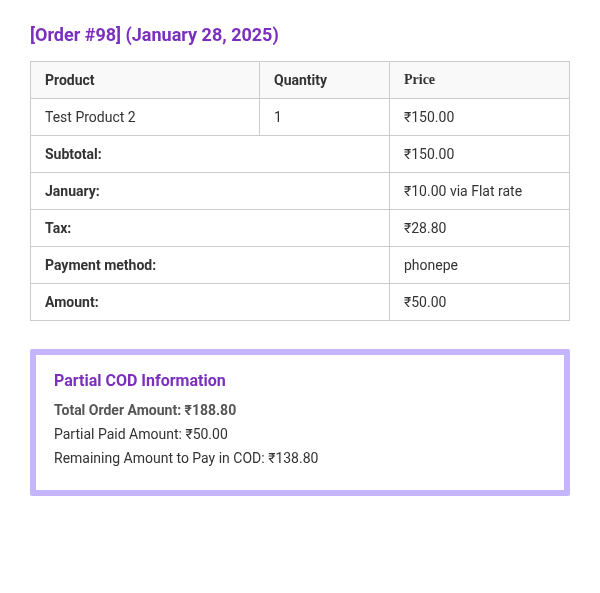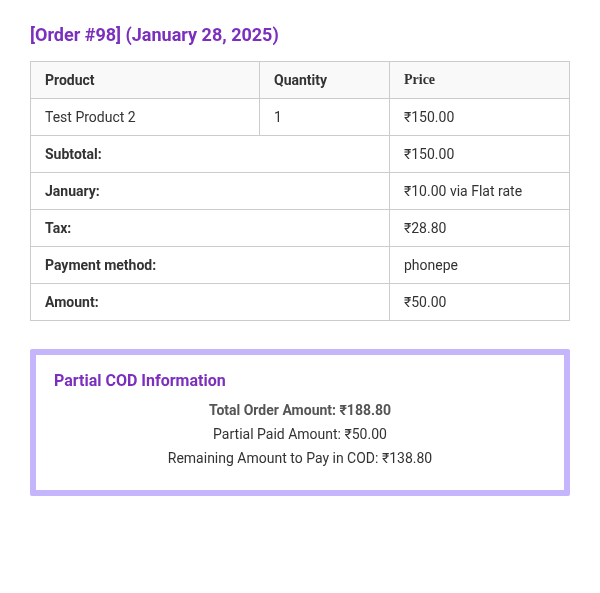--- a/index.html
+++ b/index.html
@@ -69,21 +69,20 @@
       color: #7b2fbe;
       font-size: 16px;
       font-weight: bold;
       margin-bottom: 12px;
     }
 
     .partial-cod-line {
       margin-bottom: 8px;
       font-size: 14px;
       color: #333;
-      text-align: center;
     }
 
     .partial-cod-line.highlight {
       font-weight: bold;
       color: #555;
     }
 
     .partial-cod-line span.bold-val {
       font-weight: bold;
     }

